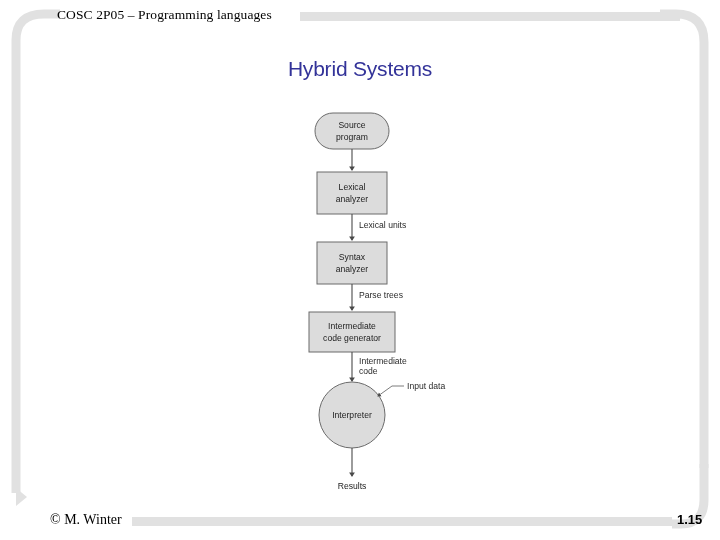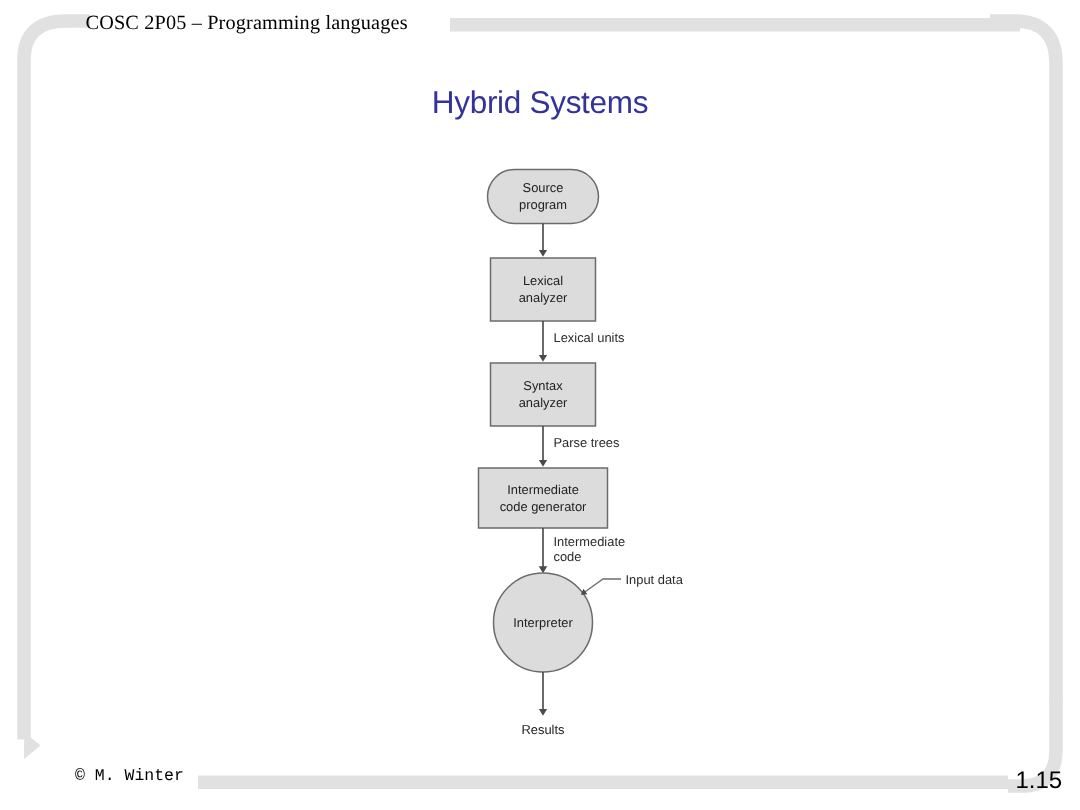--- a/index.html
+++ b/index.html
@@ -60,21 +60,21 @@
     font-family: "Liberation Sans", sans-serif;
     font-size: 21px;
     font-weight: normal;
     color: #333399;
     letter-spacing: -0.2px;
   }
 
   
   .diagram {
     position: absolute;
-    left: 262px;
+    left: 252px;
     top: 100px;
     width: 250px;
     height: 400px;
     text-align: right;
   }
   .diagram svg {
     display: block;
   }
   .dg-box {
     fill: #dcdcdc;
@@ -101,41 +101,42 @@
     font-size: 8.6px;
     fill: #222222;
     text-anchor: middle;
   }
 
   
   .footer-text {
     position: absolute;
     left: 50px;
     top: 512px;
-    font-family: Liberation Mono, monospace;
-    font-size: 11px;
+    font-family: Liberation Serif, serif;
+    font-size: 14px;
     color: #000000;
     white-space: nowrap;
   }
   .footer-bar {
     position: absolute;
     left: 132px;
     top: 517px;
     width: 540px;
     height: 9px;
     background: #e1e1e1;
   }
   .page-number {
     position: absolute;
     left: 677px;
     top: 512px;
     font-family: "Liberation Sans", sans-serif;
-    font-size: 16px;
+    font-size: 13px;
     color: #000000;
     white-space: nowrap;
+    font-weight: bold;
   }
 </style>
 </head>
 <body>
 
 <div id="slide">
 
   <svg class="frame-svg" viewBox="0 0 720 540" xmlns="http://www.w3.org/2000/svg">
 
     <path d="M 16 493 L 16 40 Q 16 14 44 14 L 60 14" fill="none" stroke="#e1e1e1" stroke-width="9" stroke-linecap="butt"></path>

